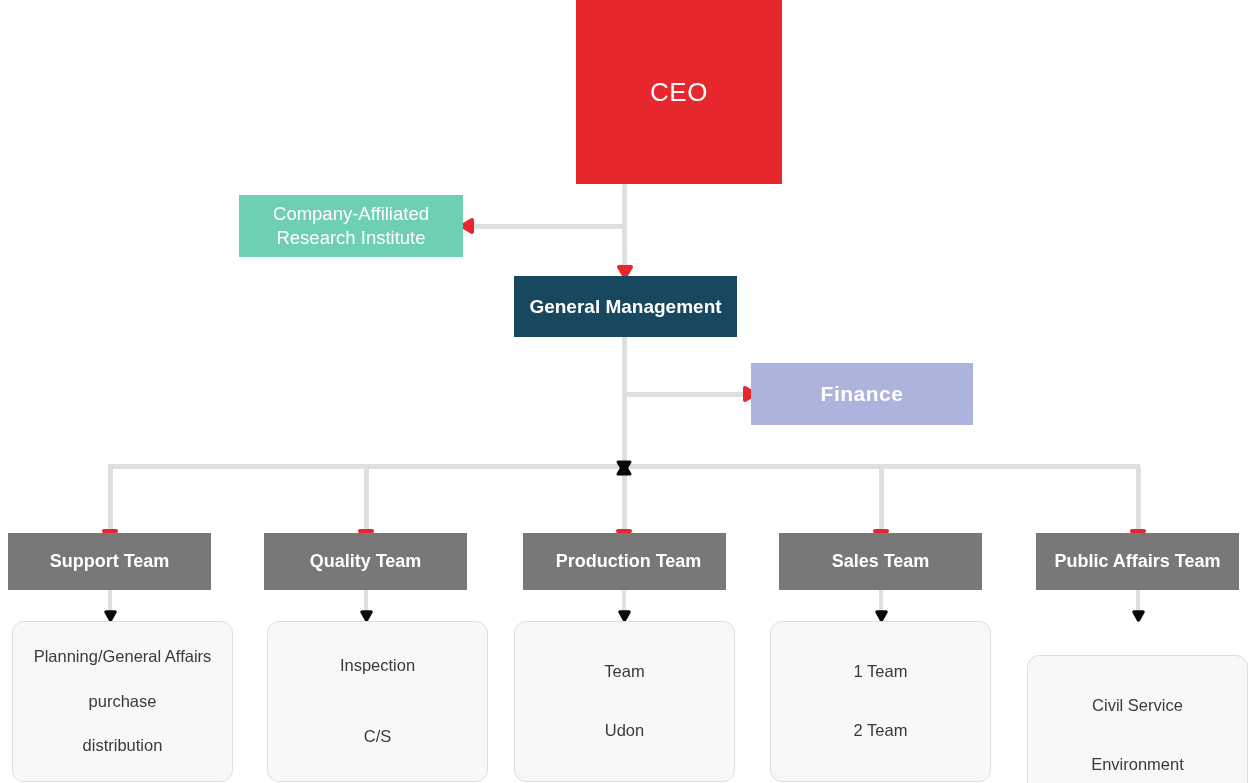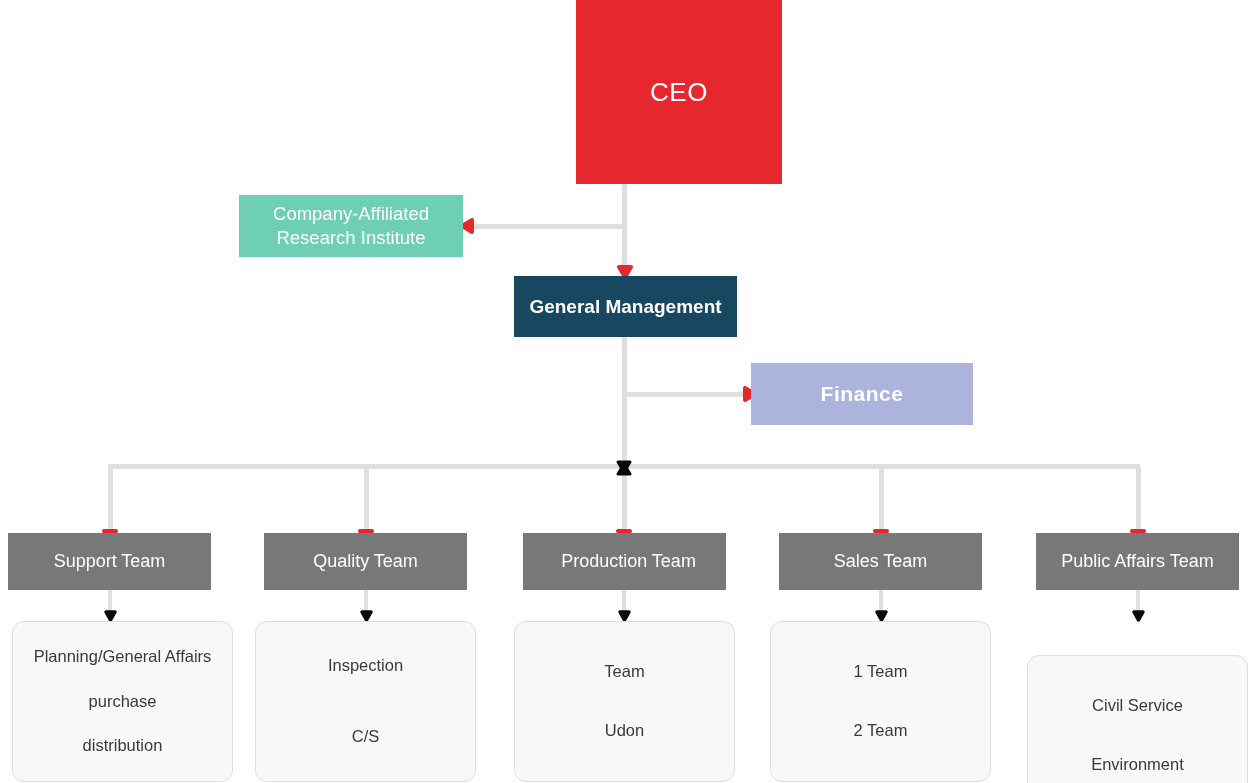--- a/index.html
+++ b/index.html
@@ -44,21 +44,21 @@
     font-size:19px;font-weight:600;
   }
   .finance{
     left:751px;top:363px;width:222px;height:62px;
     background:var(--periwinkle);
     font-size:21px;font-weight:700;letter-spacing:.5px;
   }
   .team{
     top:533px;width:203px;height:57px;
     background:var(--team-gray);
-    font-size:18px;font-weight:400;
+    font-size:18px;font-weight:700;
   }
   .listbox{
     position:absolute;
     top:621px;width:221px;height:161px;
     background:var(--list-bg);
     border:1px solid var(--list-border);
     border-radius:12px;
     display:flex;flex-direction:column;justify-content:space-evenly;
     align-items:center;
   }
@@ -198,21 +198,21 @@
   </div>
   <div class="node team" style="left:1036px;">
     <span>Public Affairs Team</span>
   </div>
 
   <div class="listbox" style="left:12px;">
     <div class="item">Planning/General Affairs</div>
     <div class="item">purchase</div>
     <div class="item">distribution</div>
   </div>
-  <div class="listbox" style="left:255px;gap:18px;">
+  <div class="listbox" style="left:267px;gap:18px;">
     <div class="item">Inspection</div>
     <div class="item">C/S</div>
   </div>
   <div class="listbox" style="left:514px;">
     <div class="item">Team</div>
     <div class="item">Udon</div>
   </div>
   <div class="listbox" style="left:770px;">
     <div class="item">1 Team</div>
     <div class="item">2 Team</div>

